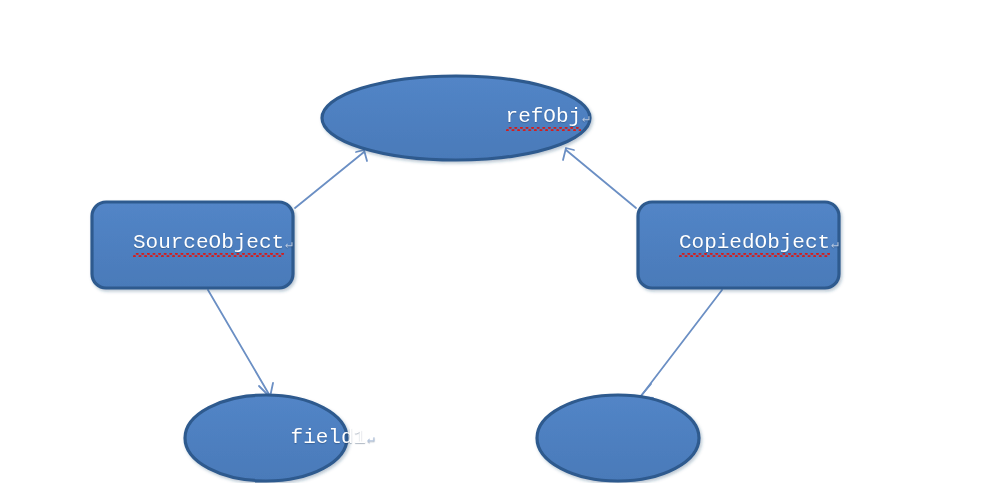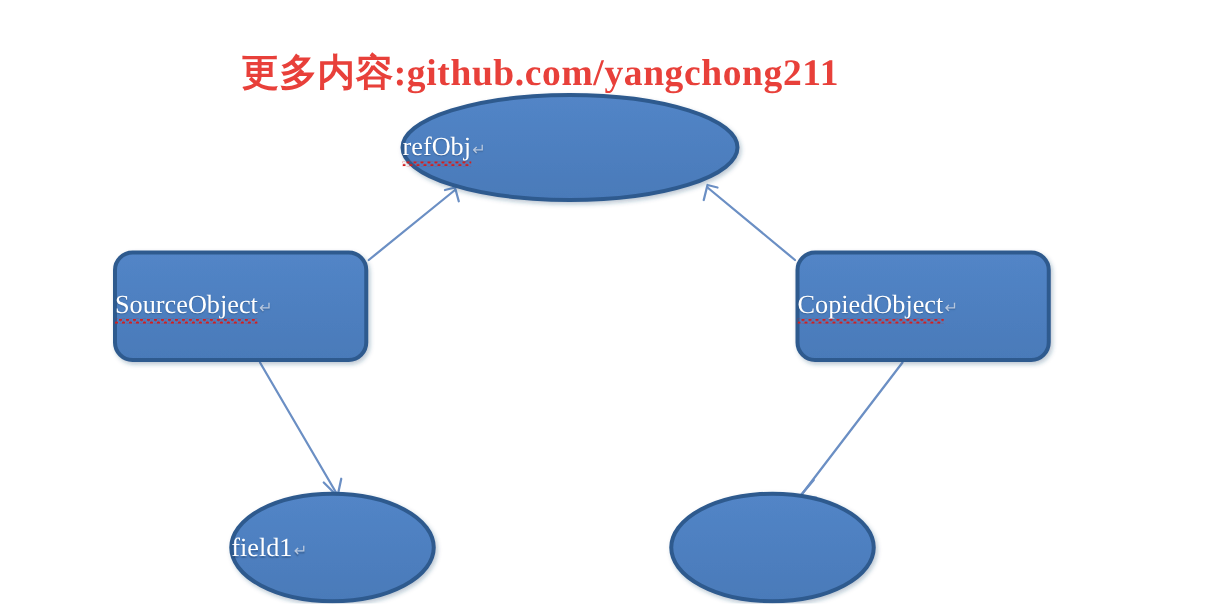--- a/index.html
+++ b/index.html
@@ -33,25 +33,25 @@
     font-family: "Liberation Serif", serif;
     font-size: 30px;
     font-weight: 700;
     letter-spacing: 0.5px;
     white-space: nowrap;
     user-select: none;
   }
   .node-label {
     position: absolute;
     color: #ffffff;
-    font-family: Liberation Serif, serif;
+    font-family: Liberation Mono, monospace;
     font-size: 21px;
     font-weight: 400;
     white-space: nowrap;
-    text-align: left;
+    text-align: right;
     user-select: none;
     pointer-events: none;
     text-shadow: 0 1px 1px rgba(20,45,80,0.35);
   }
   .node-label .squiggle {
     display: inline-block;
     position: relative;
     padding-bottom: 2px;
   }
   .node-label .squiggle::after {
@@ -114,21 +114,20 @@
 
     <rect x="92" y="202" width="201" height="86" rx="14" ry="14" fill="url(#nodeGrad)" stroke="#2e5a8e" stroke-width="3.2" filter="url(#softShadow)"></rect>
 
     <rect x="638" y="202" width="201" height="86" rx="14" ry="14" fill="url(#nodeGrad)" stroke="#2e5a8e" stroke-width="3.2" filter="url(#softShadow)"></rect>
 
     <ellipse cx="266" cy="438" rx="81" ry="43" fill="url(#nodeGrad)" stroke="#2e5a8e" stroke-width="3.2" filter="url(#softShadow)"></ellipse>
 
     <ellipse cx="618" cy="438" rx="81" ry="43" fill="url(#nodeGrad)" stroke="#2e5a8e" stroke-width="3.2" filter="url(#softShadow)"></ellipse>
   </svg>
 
-  <div class="watermark">更多内容:github.com/yangchong211</div>
 
   <div class="node-label" style="left:322px; top:105px; width:268px;">
     <span class="squiggle">refObj</span><span class="pilcrow">↵</span>
   </div>
 
   <div class="node-label" style="left:638px; top:231px; width:201px;">
     <span class="squiggle">CopiedObject</span><span class="pilcrow">↵</span>
   </div>
 
   <div class="node-label" style="left:92px; top:231px; width:201px;">

